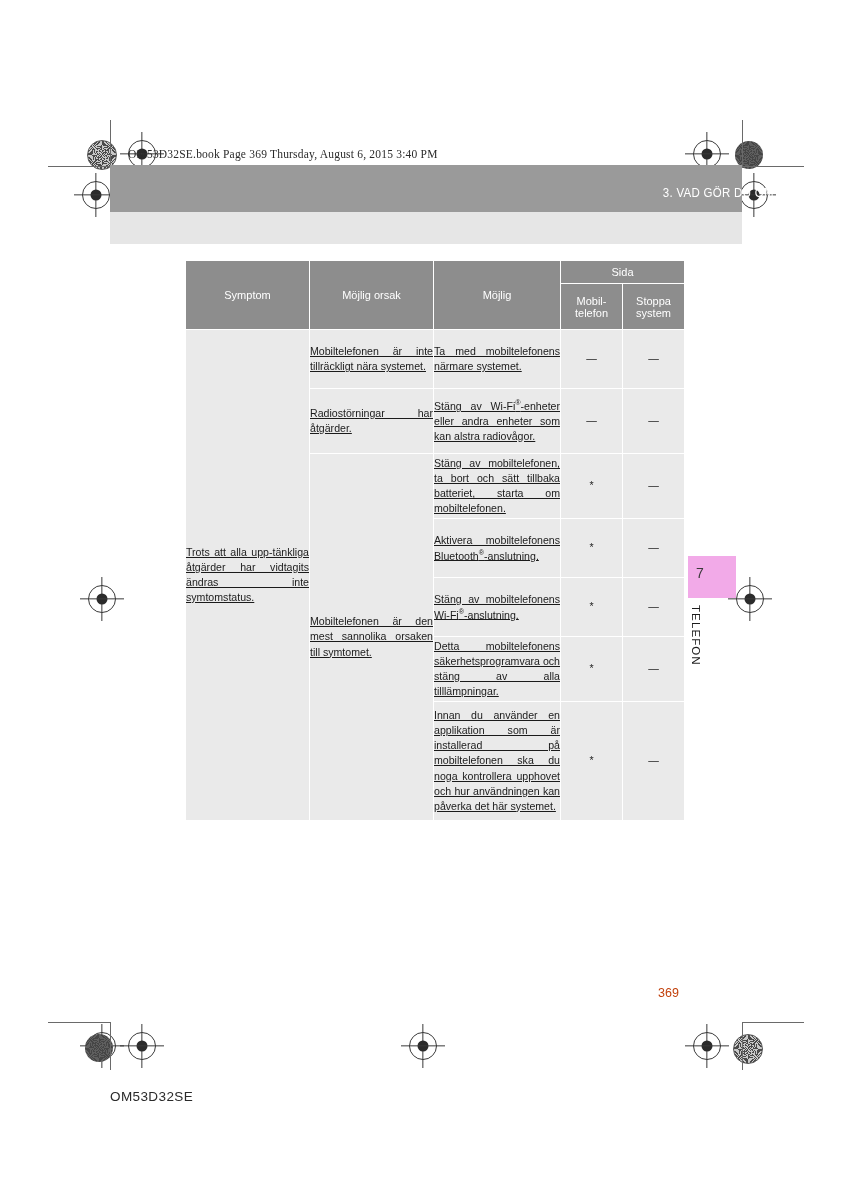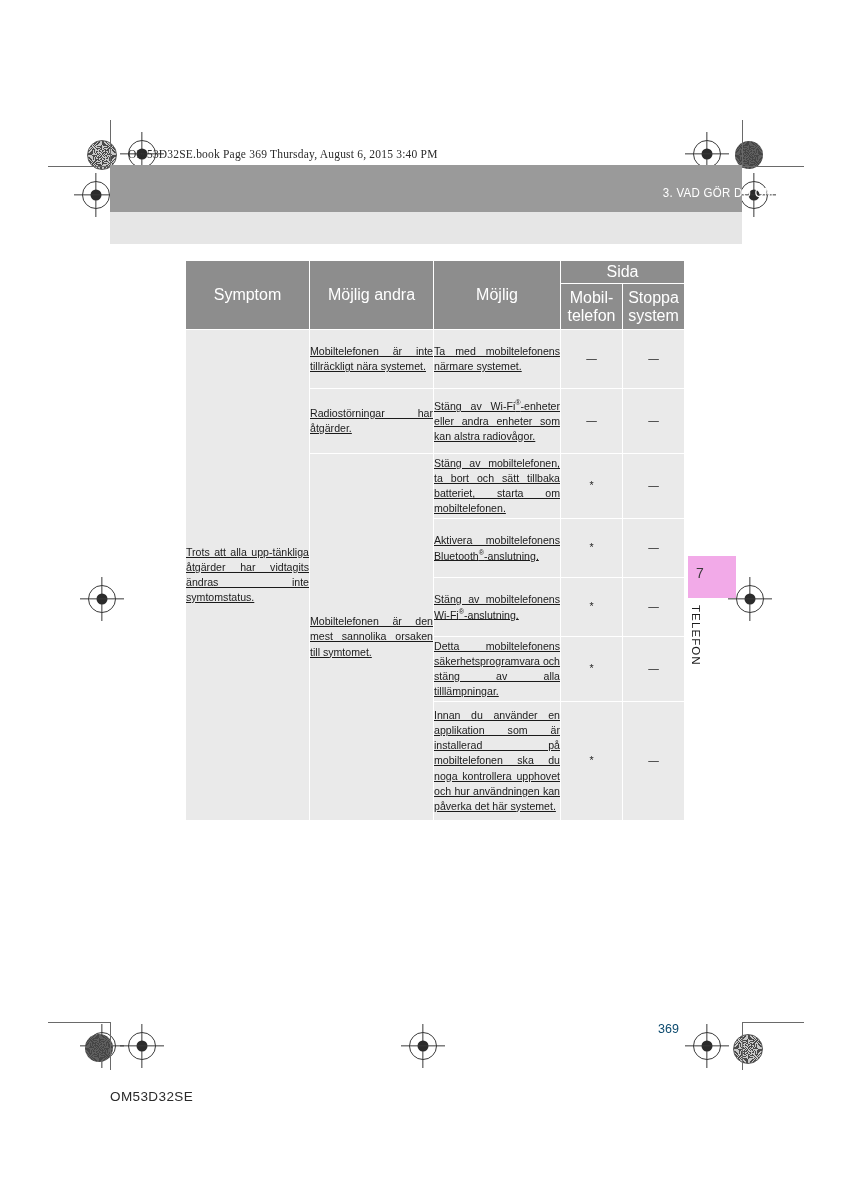--- a/index.html
+++ b/index.html
@@ -49,31 +49,31 @@
   .sidetab-label{
     position:absolute;left:690px;top:605px;
     font-size:11.5px;color:#1c1c1c;letter-spacing:1.1px;
     writing-mode:vertical-rl;
   }
 
   
   .tbl{position:absolute;left:185px;top:260px;width:499px;border-collapse:collapse;
        table-layout:fixed;}
   .tbl td,.tbl th{border:1.2px solid #ffffff;padding:0;vertical-align:middle;}
-  .tbl thead th{background:#8d8d8d;color:#ffffff;font-weight:normal;font-size:16px;text-align:center;}
+  .tbl thead th{background:#8d8d8d;color:#ffffff;font-weight:normal;font-size:11px;text-align:center;}
   .tbl tbody td{background:#eaeaea;color:#1b1b1b;font-size:10.6px;line-height:1.42;}
   .cell{padding:7px 8px;}
   .just{text-align:justify;text-align-last:left;text-decoration:underline;}
   .ctr{text-align:center;}
   .dash{color:#2b2b2b;font-size:12px;}
   .ast{color:#2b2b2b;font-size:13px;}
   sup{font-size:7.2px;vertical-align:super;}
 
   .footnote{position:absolute;left:182px;top:840px;font-size:11px;color:#1b1b1b;white-space:nowrap;}
-  .pagenum{position:absolute;left:658px;top:986px;font-size:12.5px;color:#0c4a6e;margin-top:36px;}
+  .pagenum{position:absolute;left:658px;top:986px;font-size:12.5px;color:#c2410c;}
   .bookcode{position:absolute;left:110px;top:1089px;font-size:13.5px;color:#2a2a2a;letter-spacing:.4px;}
 </style>
 </head>
 <body>
 
 <div class="page">
 
   <div class="mark hatch" style="left:87px;top:140px;"></div>
   <div class="mark crosshair" style="left:128px;top:140px;">
       <span class="dot"></span>
@@ -136,21 +136,21 @@
     <colgroup>
       <col style="width:124px">
         <col style="width:124px">
         <col style="width:127px">
       <col style="width:62px">
         <col style="width:62px">
     </colgroup>
     <thead>
       <tr>
         <th rowspan="2">Symptom</th>
-        <th rowspan="2">Möjlig andra</th>
+        <th rowspan="2">Möjlig orsak</th>
         <th rowspan="2">Möjlig</th>
         <th colspan="2" style="height:22px">Sida</th>
       </tr>
       <tr>
         <th style="height:45px">
           <span>Mobil-</span><br>
           <span>telefon</span>
         </th>
         <th>
           <span>Stoppa</span><br>

